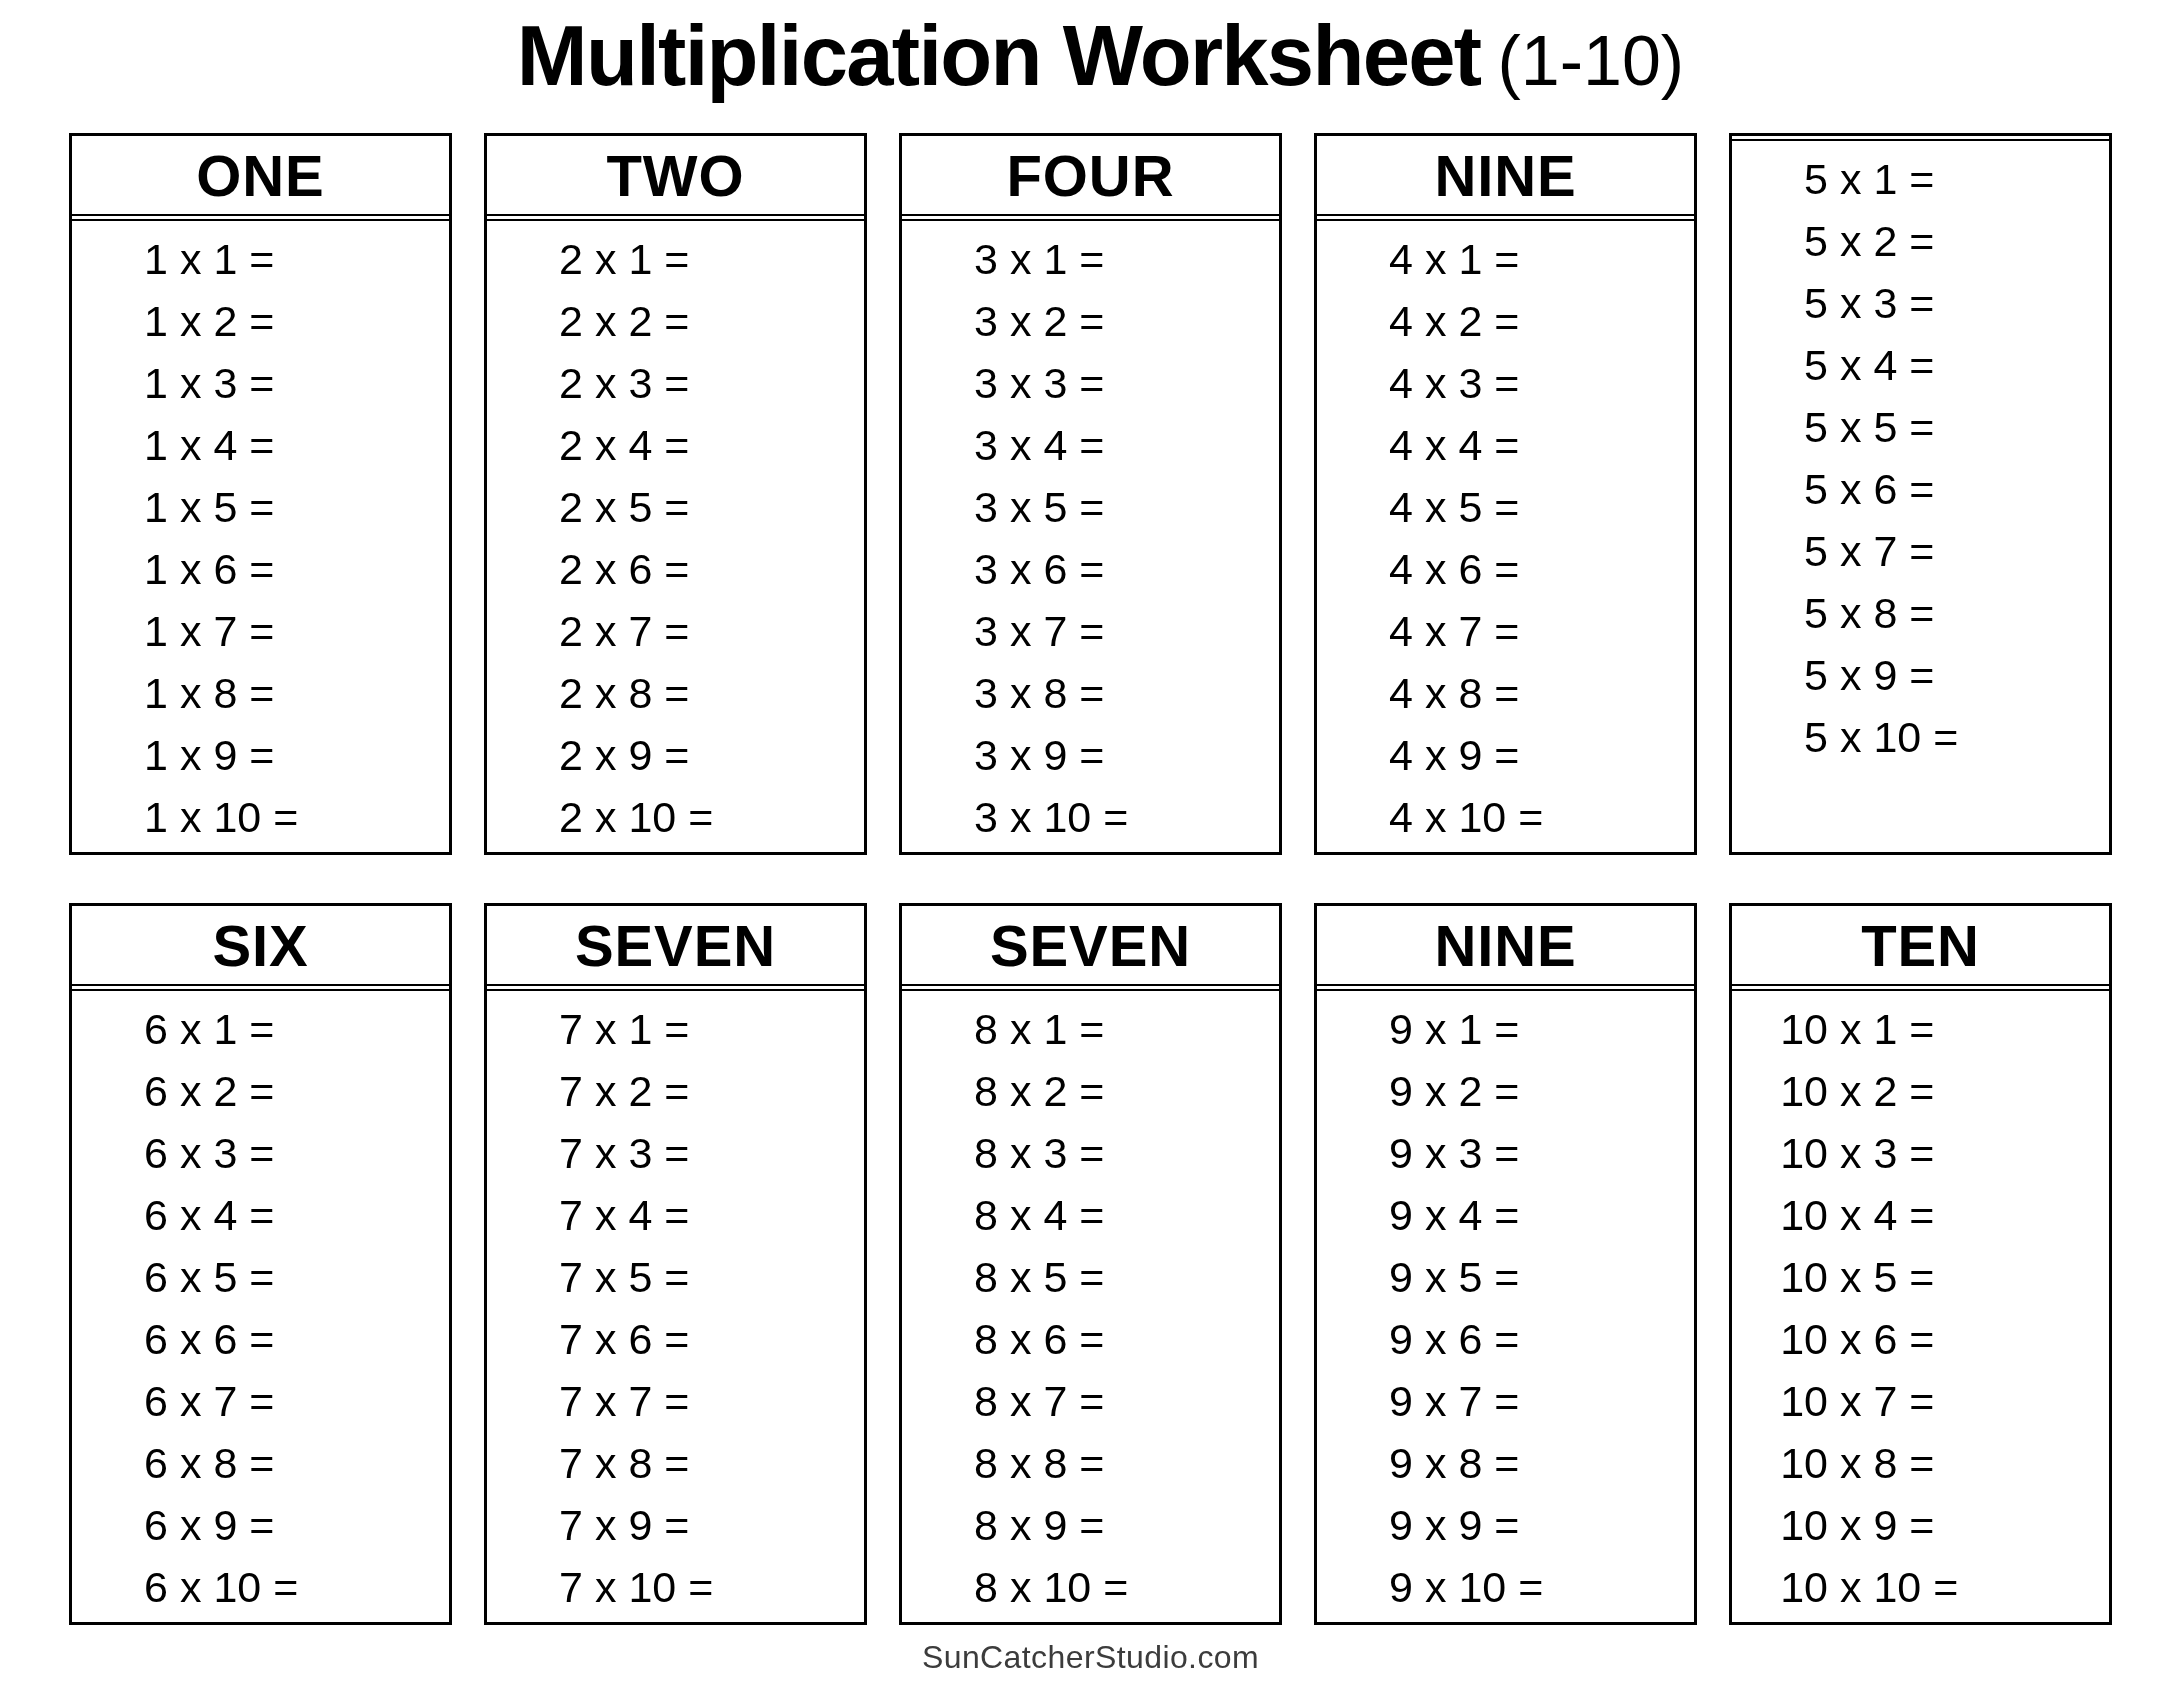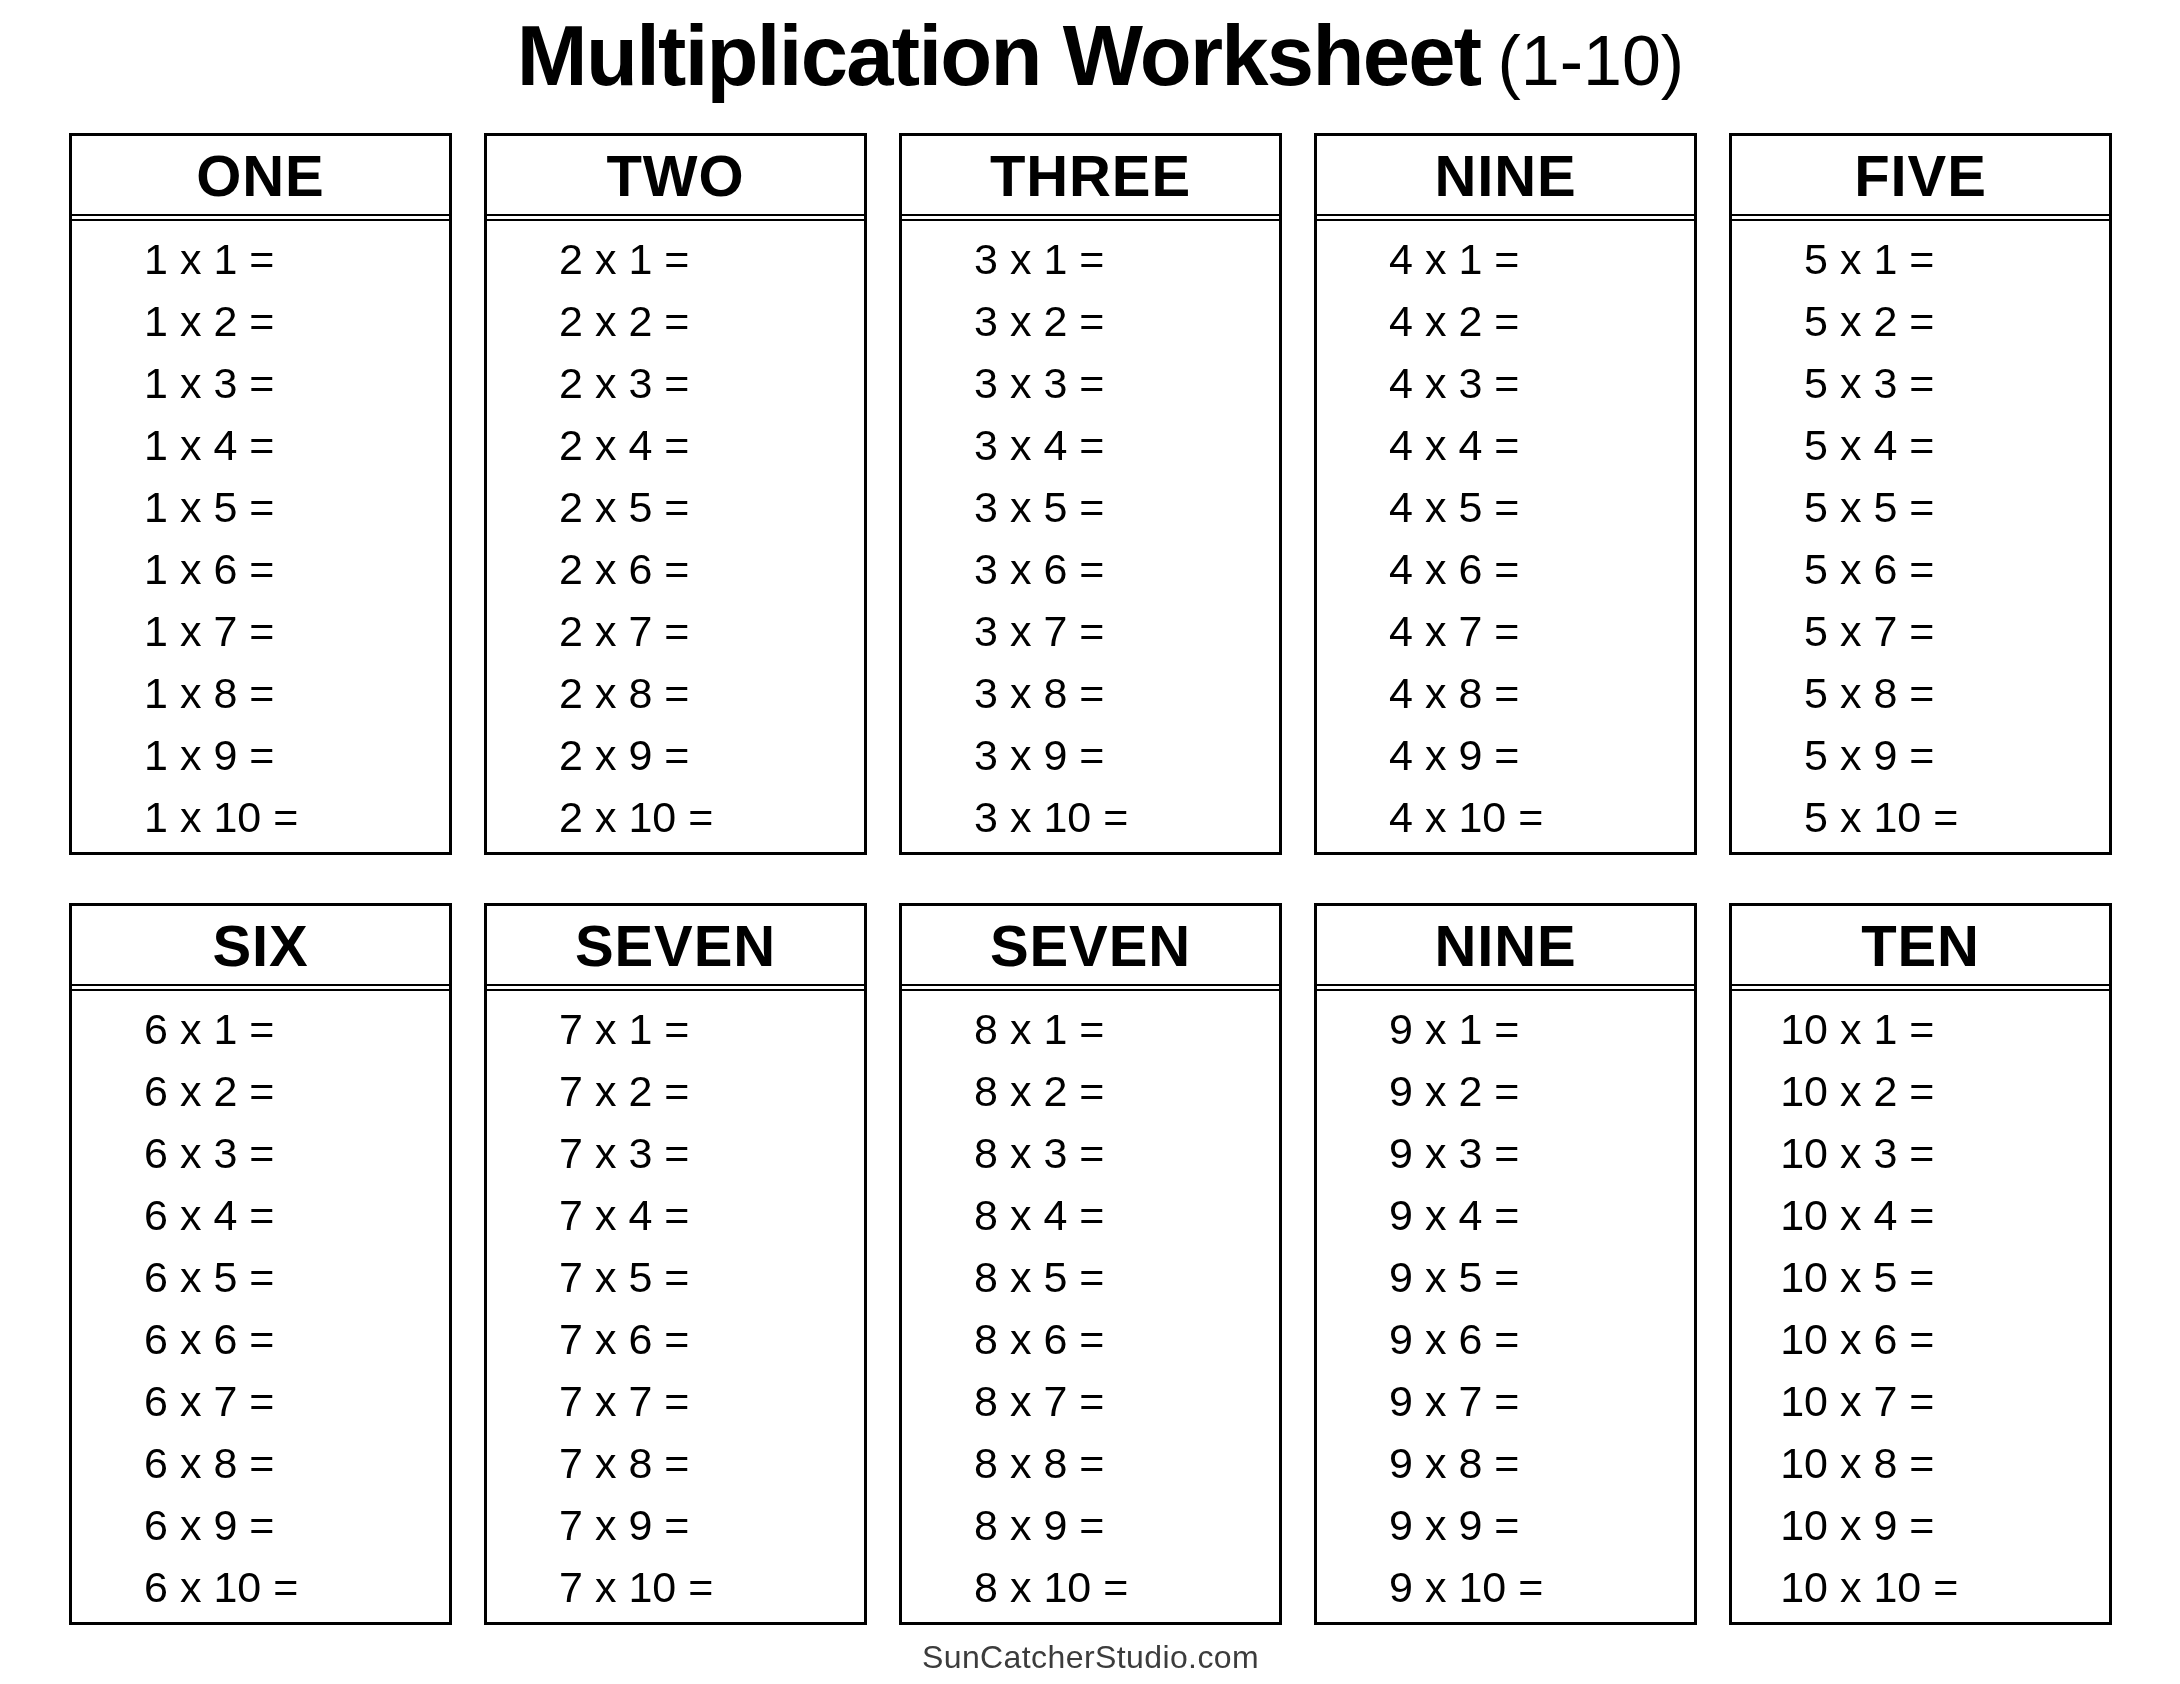--- a/index.html
+++ b/index.html
@@ -216,21 +216,21 @@
 
   <div class="problem">
     <span class="lead">2</span>
     <span class="tail">x 10 =</span>
   </div>
 </div>
   </section>
 
   <section class="box">
     <header class="box-header">
-      <span class="box-title">THREE</span>
+      <span class="box-title">FOUR</span>
     </header>
     <div class="box-body">
   <div class="problem">
     <span class="lead">3</span>
     <span class="tail">x 1 =</span>
   </div>
 
   <div class="problem">
     <span class="lead">3</span>
     <span class="tail">x 2 =</span>
@@ -329,23 +329,20 @@
   </div>
 
   <div class="problem">
     <span class="lead">4</span>
     <span class="tail">x 10 =</span>
   </div>
 </div>
   </section>
 
   <section class="box">
-    <header class="box-header">
-      <span class="box-title">FIVE</span>
-    </header>
     <div class="box-body">
   <div class="problem">
     <span class="lead">5</span>
     <span class="tail">x 1 =</span>
   </div>
 
   <div class="problem">
     <span class="lead">5</span>
     <span class="tail">x 2 =</span>
   </div>

